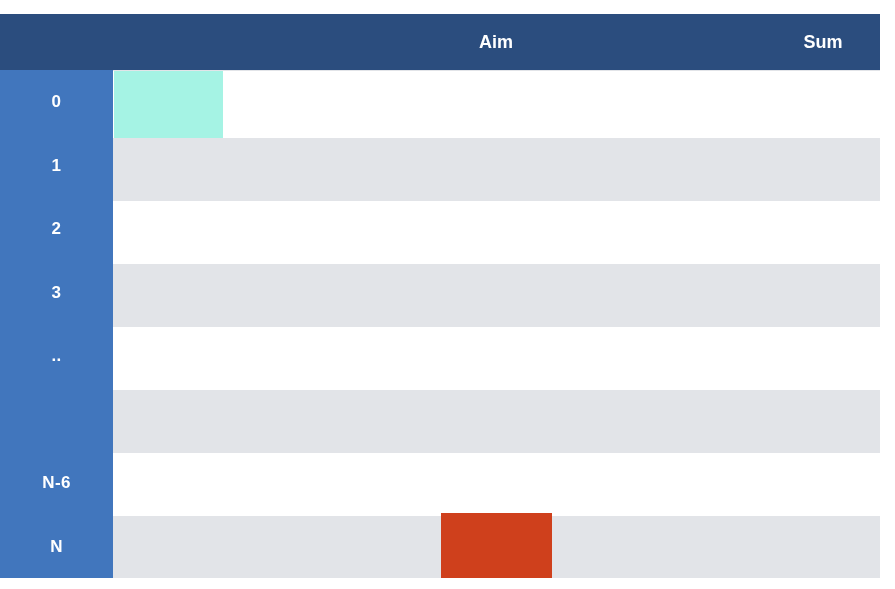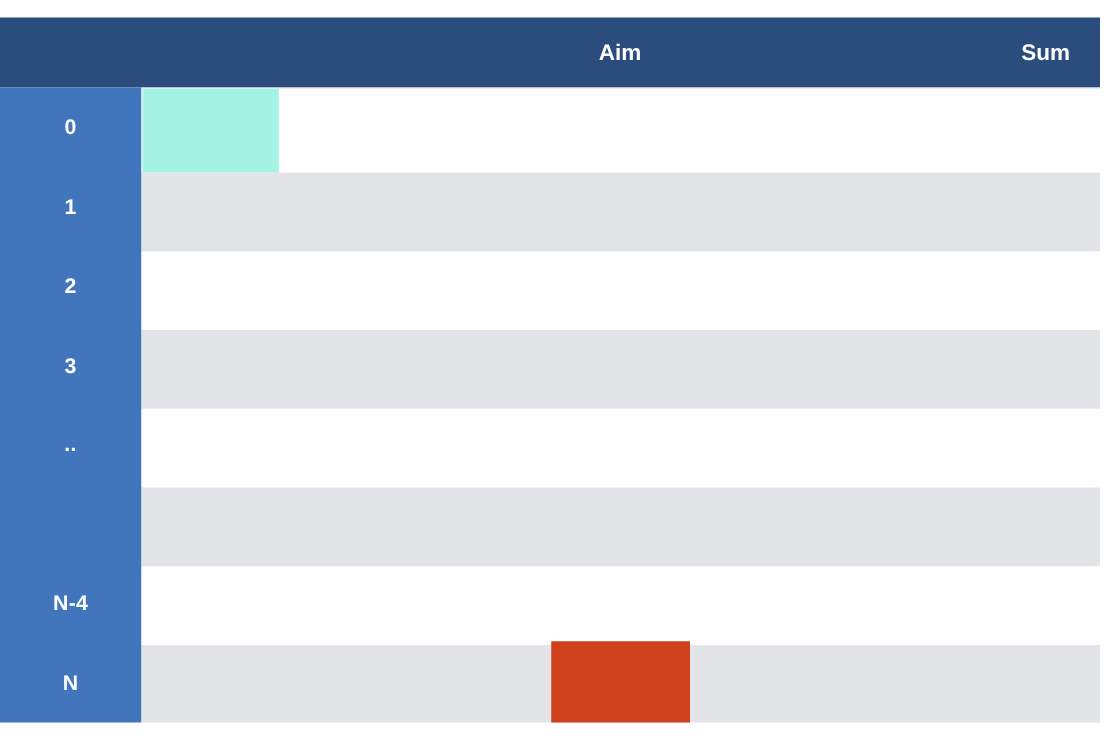--- a/index.html
+++ b/index.html
@@ -41,23 +41,22 @@
     font-weight: bold;
     font-size: 18px;
     text-align: center;
     white-space: nowrap;
   }
   .header-label.aim {
     left: 436px;
     width: 120px;
   }
   .header-label.sum {
-    left: 736px;
+    left: 763px;
     width: 120px;
-    text-align: right;
   }
 
   
   .table-body {
     position: absolute;
     left: 0;
     top: 70px;
     width: 895px;
     height: 508px;
   }
@@ -159,20 +158,20 @@
       <div class="row-stripe odd" style="height:62px"></div>
     </div>
   </div>
 
   <div class="index-col">
     <div class="index-cell" style="top:0px">0</div>
     <div class="index-cell" style="top:63.5px">1</div>
     <div class="index-cell" style="top:127px">2</div>
     <div class="index-cell" style="top:190.5px">3</div>
     <div class="index-cell" style="top:254px">..</div>
-    <div class="index-cell" style="top:381px">N-4</div>
+    <div class="index-cell" style="top:381px">N-6</div>
     <div class="index-cell" style="top:444.5px">N</div>
   </div>
 
   <div class="hl-cell hl-aim-start"></div>
   <div class="hl-cell hl-aim-end"></div>
 
 </div>
 
 </body></html>

